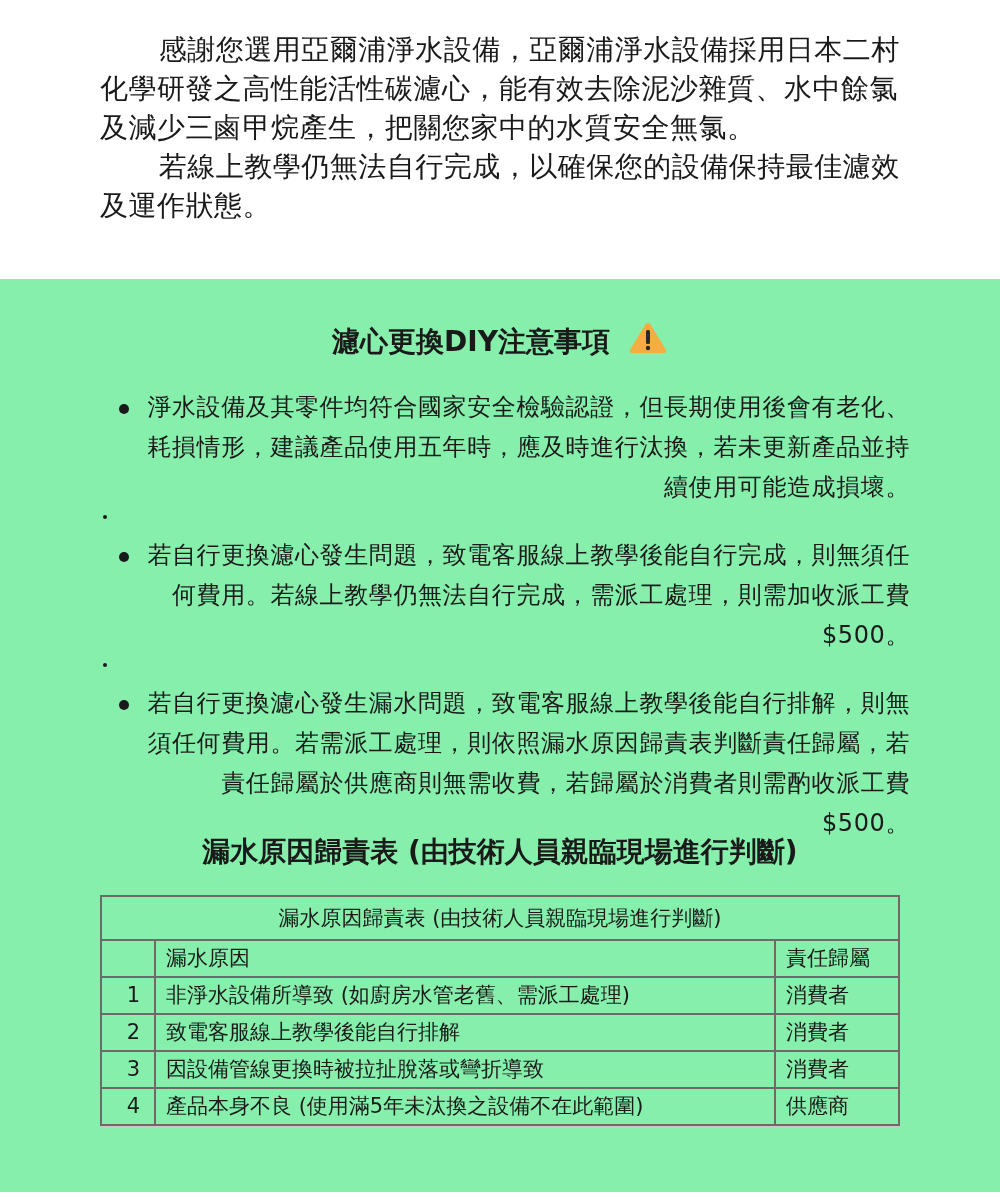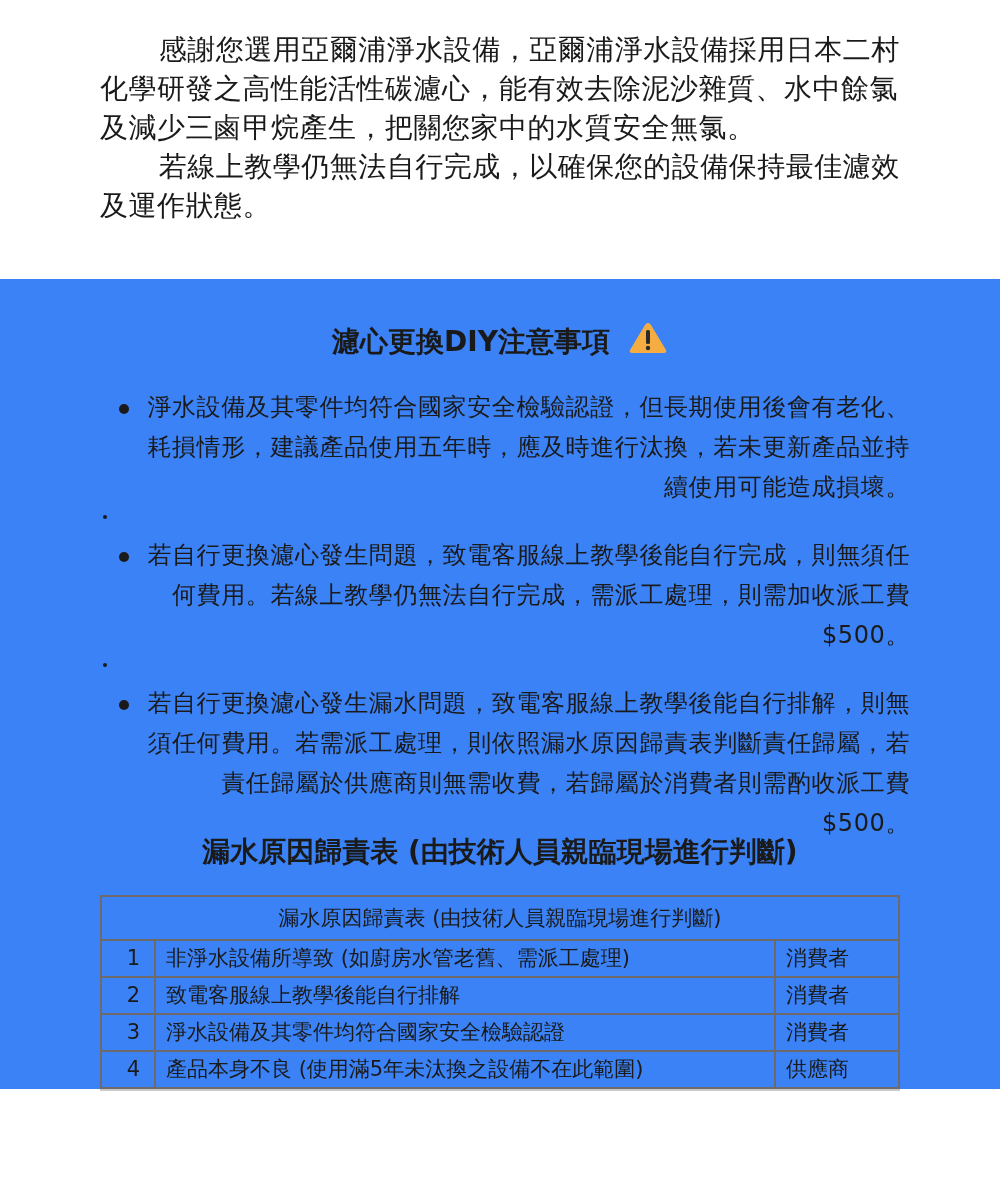--- a/index.html
+++ b/index.html
@@ -18,22 +18,22 @@
     top: 30px;
     width: 800px;
     font-size: 28px;
     line-height: 39px;
     letter-spacing: 0.5px;
   }
   .intro p { margin: 0; text-indent: 2.1em; }
   .notice {
     position: absolute;
     left: 0; top: 279px;
-    width: 1000px; height: 810px;
-    background: #3b82f6;
+    width: 1000px; height: 913px;
+    background: #86efac;
   }
   .notice-title {
     position: absolute;
     left: 0; top: 38px; width: 1000px;
     text-align: center;
     font-size: 28px;
     font-weight: bold;
     line-height: 50px;
   }
   .notice-title .warn {
@@ -137,32 +137,37 @@
   </ul>
 
   <div class="table-title">漏水原因歸責表 (由技術人員親臨現場進行判斷)</div>
 
   <table class="leak">
     <tbody>
         <tr>
       <td class="cap" colspan="3">漏水原因歸責表 (由技術人員親臨現場進行判斷)</td>
     </tr>
     <tr>
+      <td class="num"></td>
+      <td>漏水原因</td>
+      <td class="owner">責任歸屬</td>
+    </tr>
+    <tr>
       <td class="num">1</td>
       <td>非淨水設備所導致 (如廚房水管老舊、需派工處理)</td>
       <td class="owner">消費者</td>
     </tr>
     <tr>
       <td class="num">2</td>
       <td>致電客服線上教學後能自行排解</td>
       <td class="owner">消費者</td>
     </tr>
     <tr>
       <td class="num">3</td>
-      <td>淨水設備及其零件均符合國家安全檢驗認證</td>
+      <td>因設備管線更換時被拉扯脫落或彎折導致</td>
       <td class="owner">消費者</td>
     </tr>
     <tr>
       <td class="num">4</td>
       <td>產品本身不良 (使用滿5年未汰換之設備不在此範圍)</td>
       <td class="owner">供應商</td>
     </tr>
   </tbody>
     </table>
 </section>

